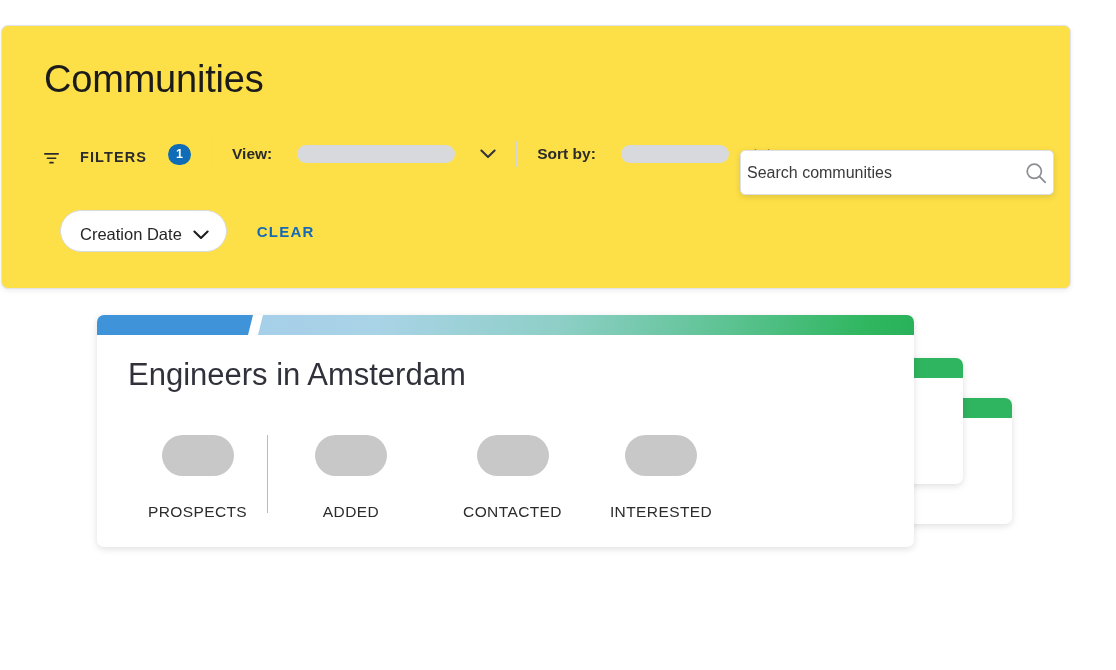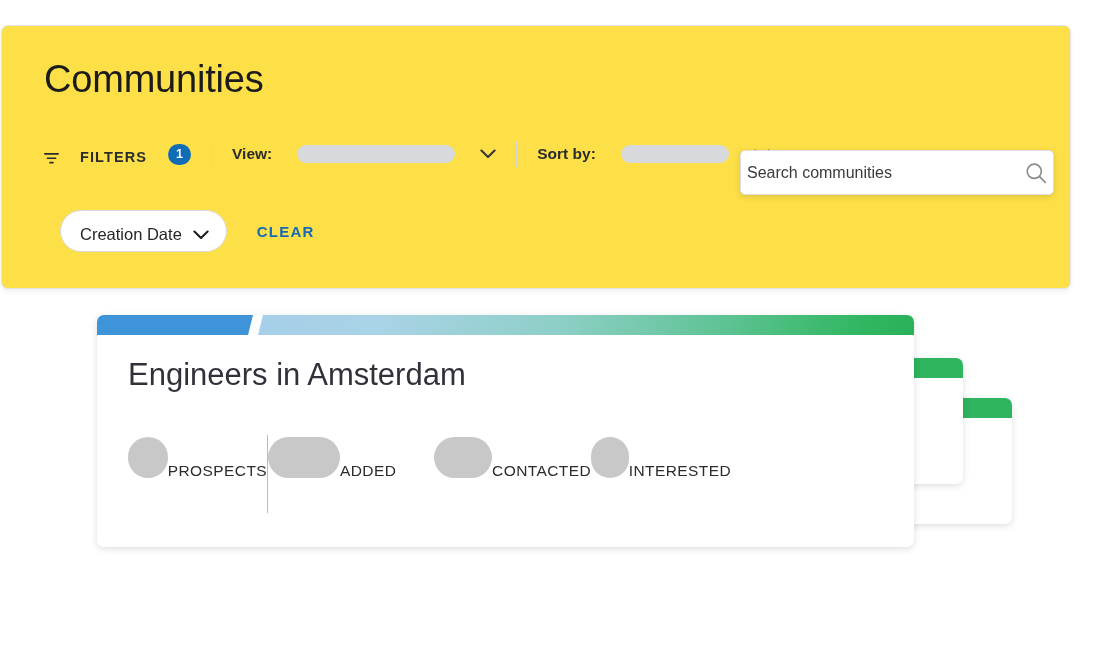--- a/index.html
+++ b/index.html
@@ -249,21 +249,21 @@
     left: 31px;
     top: 120px;
     width: 760px;
     height: 90px;
     display: flex;
     align-items: flex-start;
   }
   .stat-cell {
     position: relative;
     display: flex;
-    flex-direction: row;
+    flex-direction: column;
     align-items: center;
   }
   .stat-pill {
     width: 72px;
     height: 41px;
     border-radius: 21px;
     background: #c8c8c8;
   }
   .stat-label {
     margin-top: 27px;

